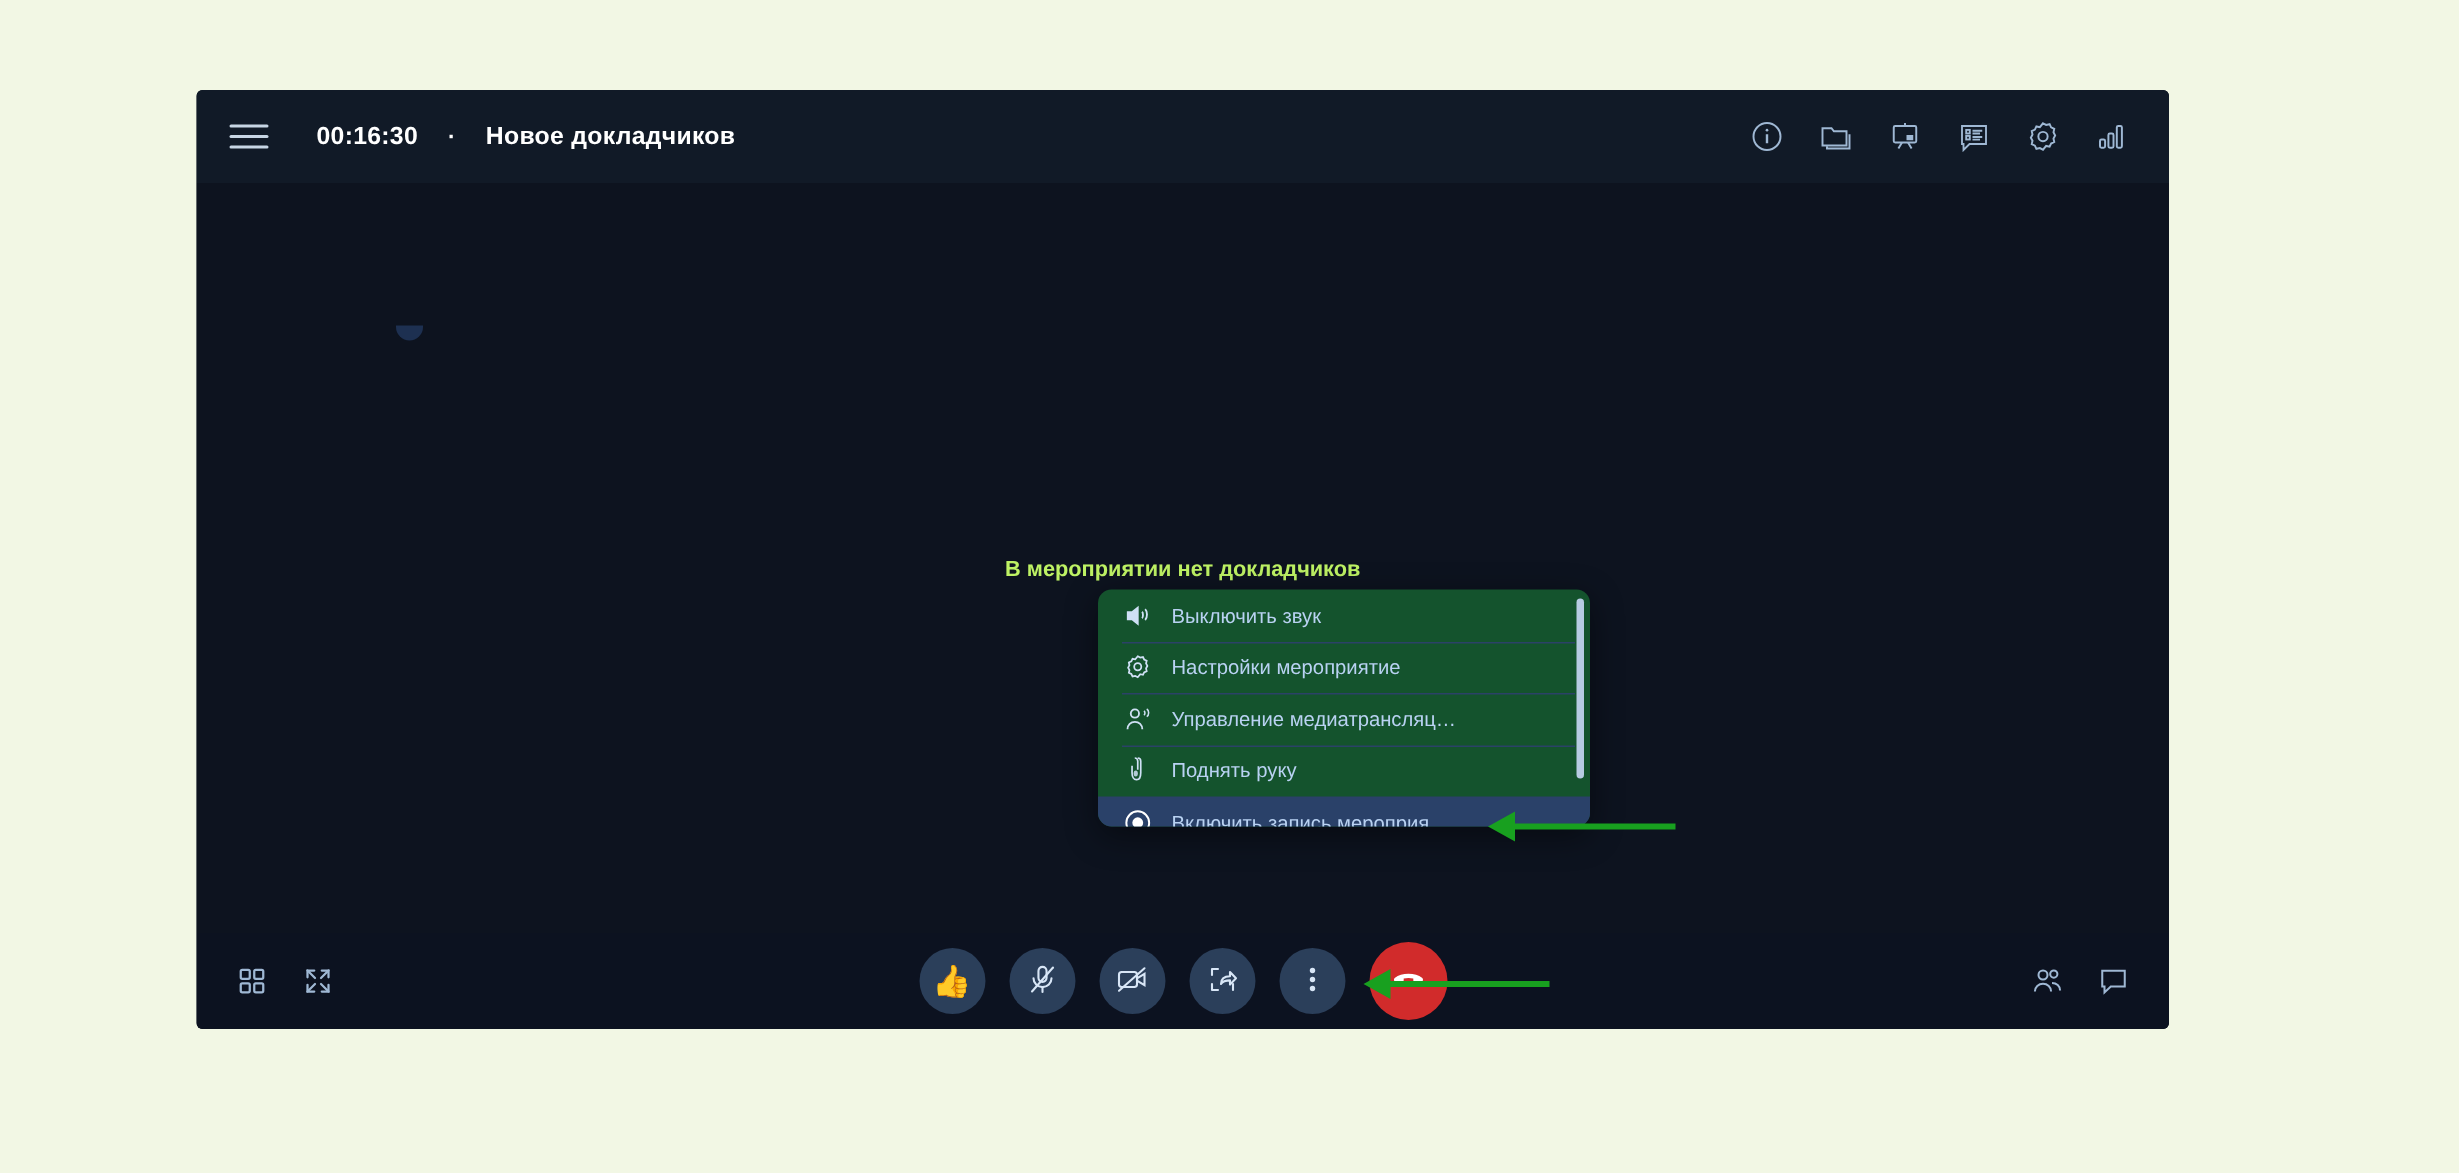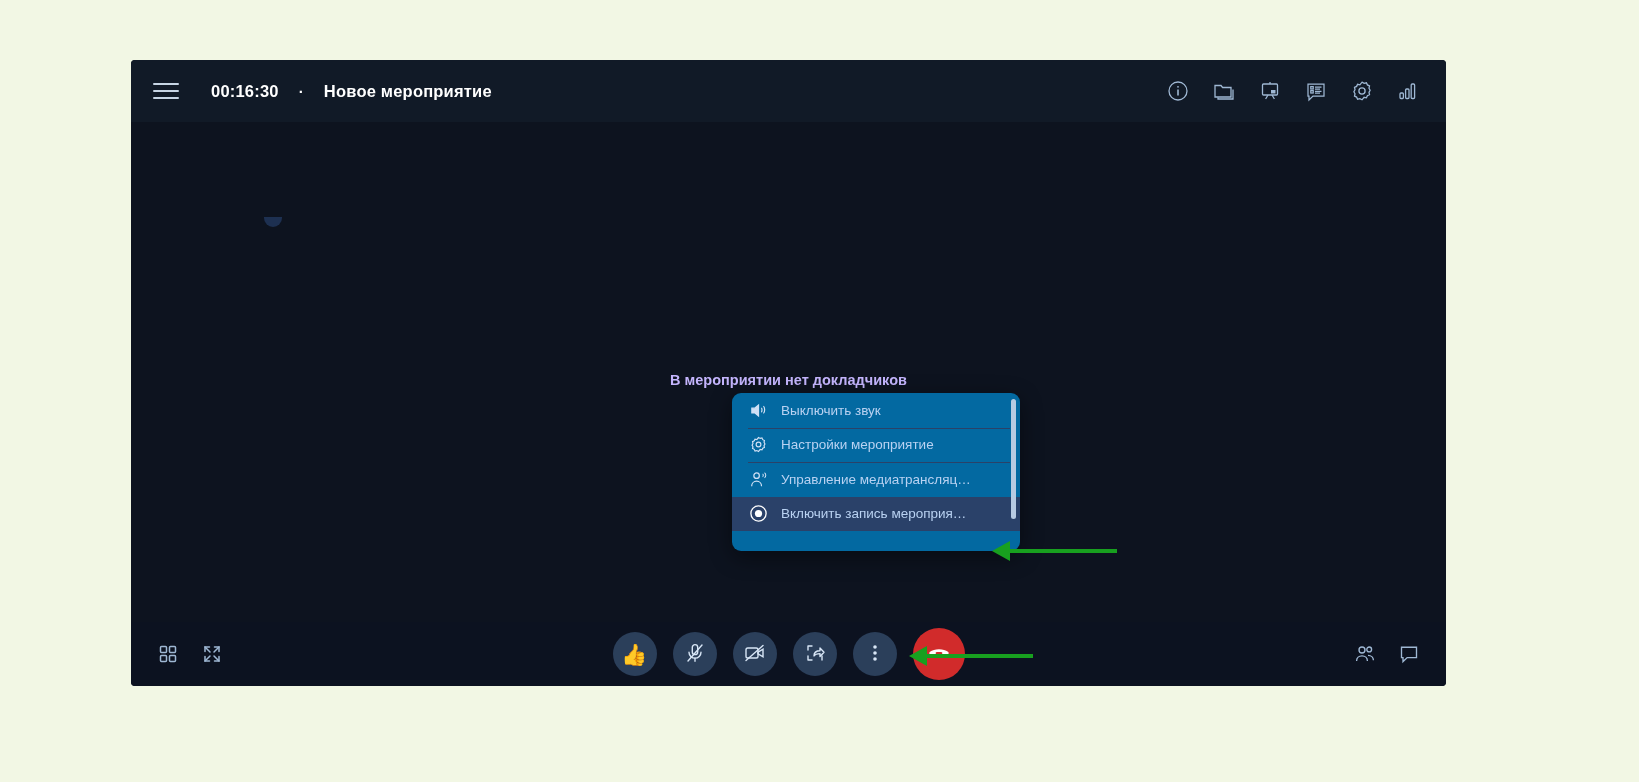--- a/index.html
+++ b/index.html
@@ -48,29 +48,29 @@
   .ticon svg{display:block;}
 
   
   .stage{
     position:absolute;left:0;top:62px;width:100%;bottom:64px;
     background:#0d131f;
     display:flex;align-items:flex-start;justify-content:center;
   }
   .no-speakers{
     margin-top:250px;
-    color:#c4b5fd;font-size:14.5px;font-weight:bold;
+    color:#bef264;font-size:14.5px;font-weight:bold;
     text-align:center;
   }
 
   
   .menu{
     position:absolute;left:601px;top:333px;
-    width:288px;height:158px;
-    background:#0369a1;
+    width:328px;height:158px;
+    background:#14532d;
     border-radius:9px;
     overflow:hidden;
     box-shadow:0 6px 22px rgba(0,0,0,.45);
   }
   .menu-scroll{
     position:absolute;left:0;top:0;right:0;bottom:0;
     overflow:hidden;
   }
   .mitem{
     position:relative;
@@ -154,21 +154,21 @@
 
       <div class="burger">
         <i></i>
         <i></i>
         <i></i>
       </div>
 
       <div class="title-wrap">
         <span>00:16:30</span>
         <span class="title-dot">·</span>
-        <span>Новое мероприятие</span>
+        <span>Новое докладчиков</span>
       </div>
 
       <div class="top-icons">
 
         <div class="ticon">
           <svg width="22" height="22" viewBox="0 0 22 22" fill="none" stroke="#9fb8d4" stroke-width="1.3">
             <circle cx="11" cy="11" r="9"></circle>
             <line x1="11" y1="9.5" x2="11" y2="15.5" stroke-width="1.6"></line>
             <circle cx="11" cy="6.8" r="0.9" fill="#9fb8d4" stroke="none"></circle>
           </svg>
@@ -251,20 +251,30 @@
           <span class="mico">
             <svg width="19" height="19" viewBox="0 0 20 20" fill="none" stroke="#cfe0f5" stroke-width="1.3">
               <circle cx="8" cy="6" r="2.9"></circle>
               <path d="M2.8 17c0-3.1 2.3-5.2 5.2-5.2s5.2 2.1 5.2 5.2"></path>
               <path d="M14.3 4.2c1 .5 1 2.3 0 2.9M16.3 2.8c1.8.9 1.8 4.4 0 5.4" stroke-width="1.1"></path>
             </svg>
           </span>
           <span>Управление медиатрансляц…</span>
         </div>
 
+        <div class="mitem">
+          <span class="mico">
+            <svg width="17" height="19" viewBox="0 0 16 20" fill="none" stroke="#cfe0f5" stroke-width="1.2">
+              <path d="M8 1.4c1.2 0 2.1 1 2.1 2.2v8.1c0 3.1-1.2 4.9-2.8 4.9h-.3C5.3 16.6 4 14.8 4 11.7V6.8"></path>
+              <path d="M5.9 1.4C7 1.4 8 2.4 8 3.6v6.1"></path>
+              <ellipse cx="6.6" cy="12.2" rx="1.5" ry="2.1" fill="#cfe0f5" stroke="none" opacity=".85"></ellipse>
+            </svg>
+          </span>
+          <span>Поднять руку</span>
+        </div>
 
         <div class="mitem hl">
           <span class="mico">
             <svg width="19" height="19" viewBox="0 0 20 20" fill="none" stroke="#ffffff" stroke-width="1.4">
               <circle cx="10" cy="10" r="8"></circle>
               <circle cx="10" cy="10" r="3.8" fill="#ffffff" stroke="none"></circle>
             </svg>
           </span>
           <span>Включить запись мероприя…</span>
         </div>

